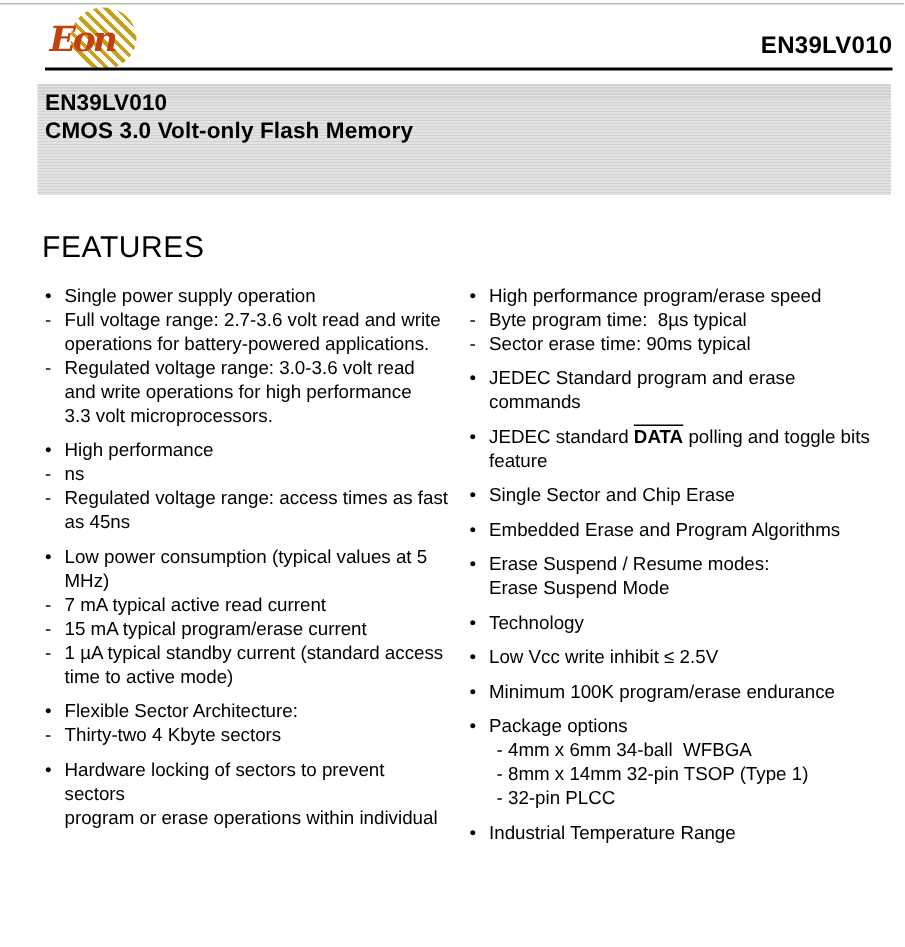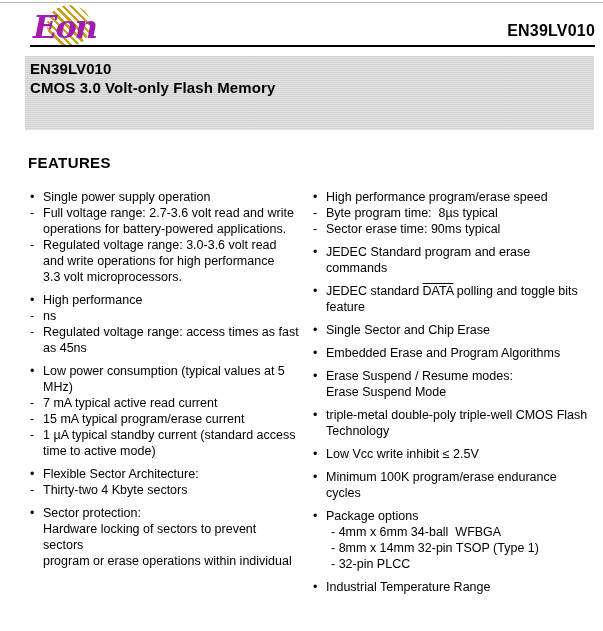--- a/index.html
+++ b/index.html
@@ -11,21 +11,21 @@
 
   
   .logo { position:absolute; left:33px; top:4px; width:90px; height:42px; }
   .logo-circle {
     position:absolute; left:14px; top:1px; width:44px; height:41px; border-radius:50%;
     background:repeating-linear-gradient(45deg,#c8a118 0 2.5px,#ffffff 2.5px 5.5px);
   }
   .logo-text {
     position:absolute; left:0; top:6px;
     font-family:"DejaVu Serif", serif; font-style:italic; font-weight:bold;
-    font-size:32px; line-height:34px; color:#a21caf; letter-spacing:-2px;
+    font-size:23px; line-height:34px; color:#c2410c; letter-spacing:-2px;
   }
 
   .part-number {
     position:absolute; top:22px; right:8px;
     font-size:16px; font-weight:bold; letter-spacing:0.2px;
   }
   .header-rule { position:absolute; top:45px; left:30px; width:565px; height:2px; background:#000; }
 
   
   .title-box {
@@ -34,35 +34,35 @@
       repeating-linear-gradient(0deg, rgba(255,255,255,0.25) 0 1px, rgba(0,0,0,0.03) 1px 2px),
       #d9d9d9;
     box-sizing:border-box; padding:3px 0 0 5px;
   }
   .title-box .tline {
     font-size:15px; font-weight:bold; line-height:19px; white-space:pre; letter-spacing:0.1px;
   }
 
   .features-heading {
     position:absolute; left:28px; top:154px;
-    font-size:15px; font-weight:bold; letter-spacing:0.4px;
+    font-size:20px; font-weight:normal; letter-spacing:0.4px;
   }
 
   
   .columns { position:absolute; left:30px; top:189px; width:567px; display:flex; }
   .col { font-size:12.5px; line-height:16px; }
   .col-left  { width:274px; flex:0 0 274px; }
   .col-right { margin-left:9px; width:284px; flex:0 0 284px; }
 
   .feat-item { display:flex; }
   .feat-item.gap { margin-top:7px; }
   .marker { flex:0 0 13px; width:13px; }
   .feat-text { flex:1 1 auto; }
   .line { white-space:pre; }
-  .line .overline { text-decoration:overline; }
+  .line .overline { text-decoration:overline;font-weight:bold; }
   .line.subdash { padding-left:5px; }
 </style>
 </head>
 <body>
 
 <div class="page">
   <div class="topline"></div>
 
   <div class="logo">
     <div class="logo-circle"></div>
@@ -155,21 +155,20 @@
         </div>
         <div class="feat-item">
           <span class="marker">-</span>
           <div class="feat-text">
             <div class="line"><span>Thirty-two 4 Kbyte sectors</span></div>
           </div>
         </div>
         <div class="feat-item gap">
           <span class="marker">•</span>
           <div class="feat-text">
-            <div class="line"><span>Sector protection:</span></div>
             <div class="line"><span>Hardware locking of sectors to prevent</span></div>
             <div class="line"><span>sectors</span></div>
             <div class="line"><span>program or erase operations within individual</span></div>
           </div>
         </div>
       </div>
     <div class="col col-right" id="col-right">
         <div class="feat-item">
           <span class="marker">•</span>
           <div class="feat-text">
@@ -217,35 +216,33 @@
         <div class="feat-item gap">
           <span class="marker">•</span>
           <div class="feat-text">
             <div class="line"><span>Erase Suspend / Resume modes:</span></div>
             <div class="line"><span>Erase Suspend Mode</span></div>
           </div>
         </div>
         <div class="feat-item gap">
           <span class="marker">•</span>
           <div class="feat-text">
-            <div class="line"><span>triple-metal double-poly triple-well CMOS Flash</span></div>
             <div class="line"><span>Technology</span></div>
           </div>
         </div>
         <div class="feat-item gap">
           <span class="marker">•</span>
           <div class="feat-text">
             <div class="line"><span>Low Vcc write inhibit ≤ 2.5V</span></div>
           </div>
         </div>
         <div class="feat-item gap">
           <span class="marker">•</span>
           <div class="feat-text">
             <div class="line"><span>Minimum 100K program/erase endurance</span></div>
-            <div class="line"><span>cycles</span></div>
           </div>
         </div>
         <div class="feat-item gap">
           <span class="marker">•</span>
           <div class="feat-text">
             <div class="line"><span>Package options</span></div>
             <div class="line subdash"><span>- 4mm x 6mm 34-ball  WFBGA</span></div>
             <div class="line subdash"><span>- 8mm x 14mm 32-pin TSOP (Type 1)</span></div>
             <div class="line subdash"><span>- 32-pin PLCC</span></div>
           </div>

